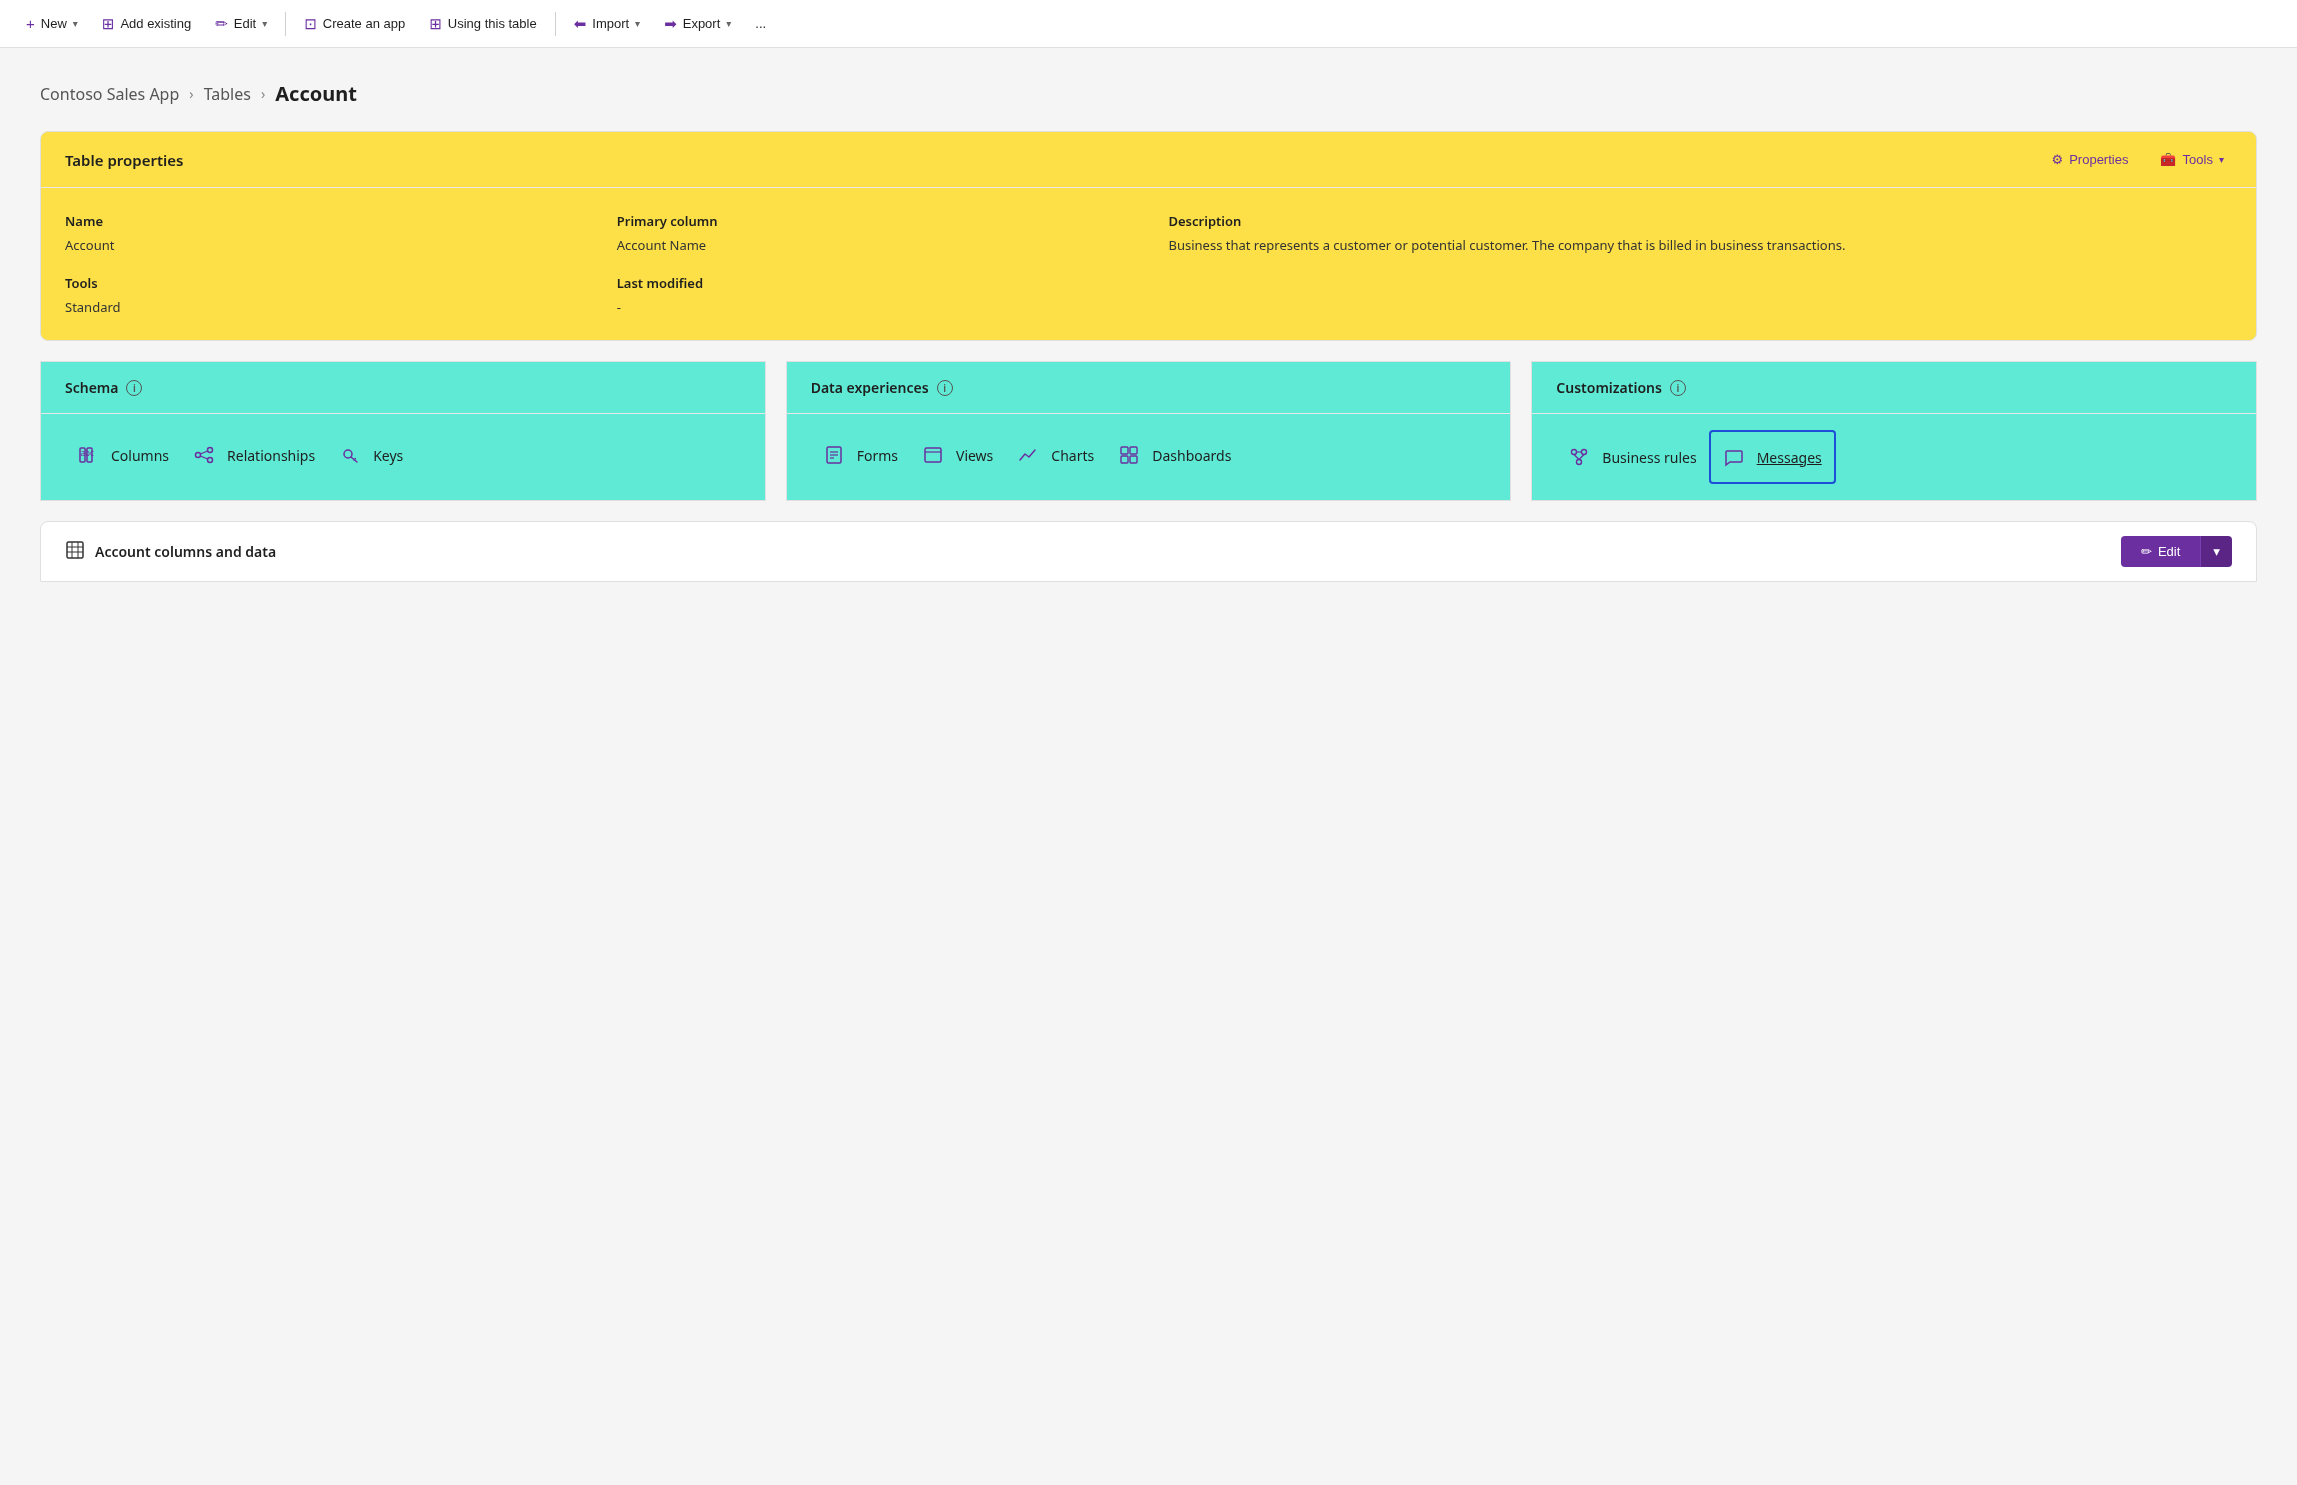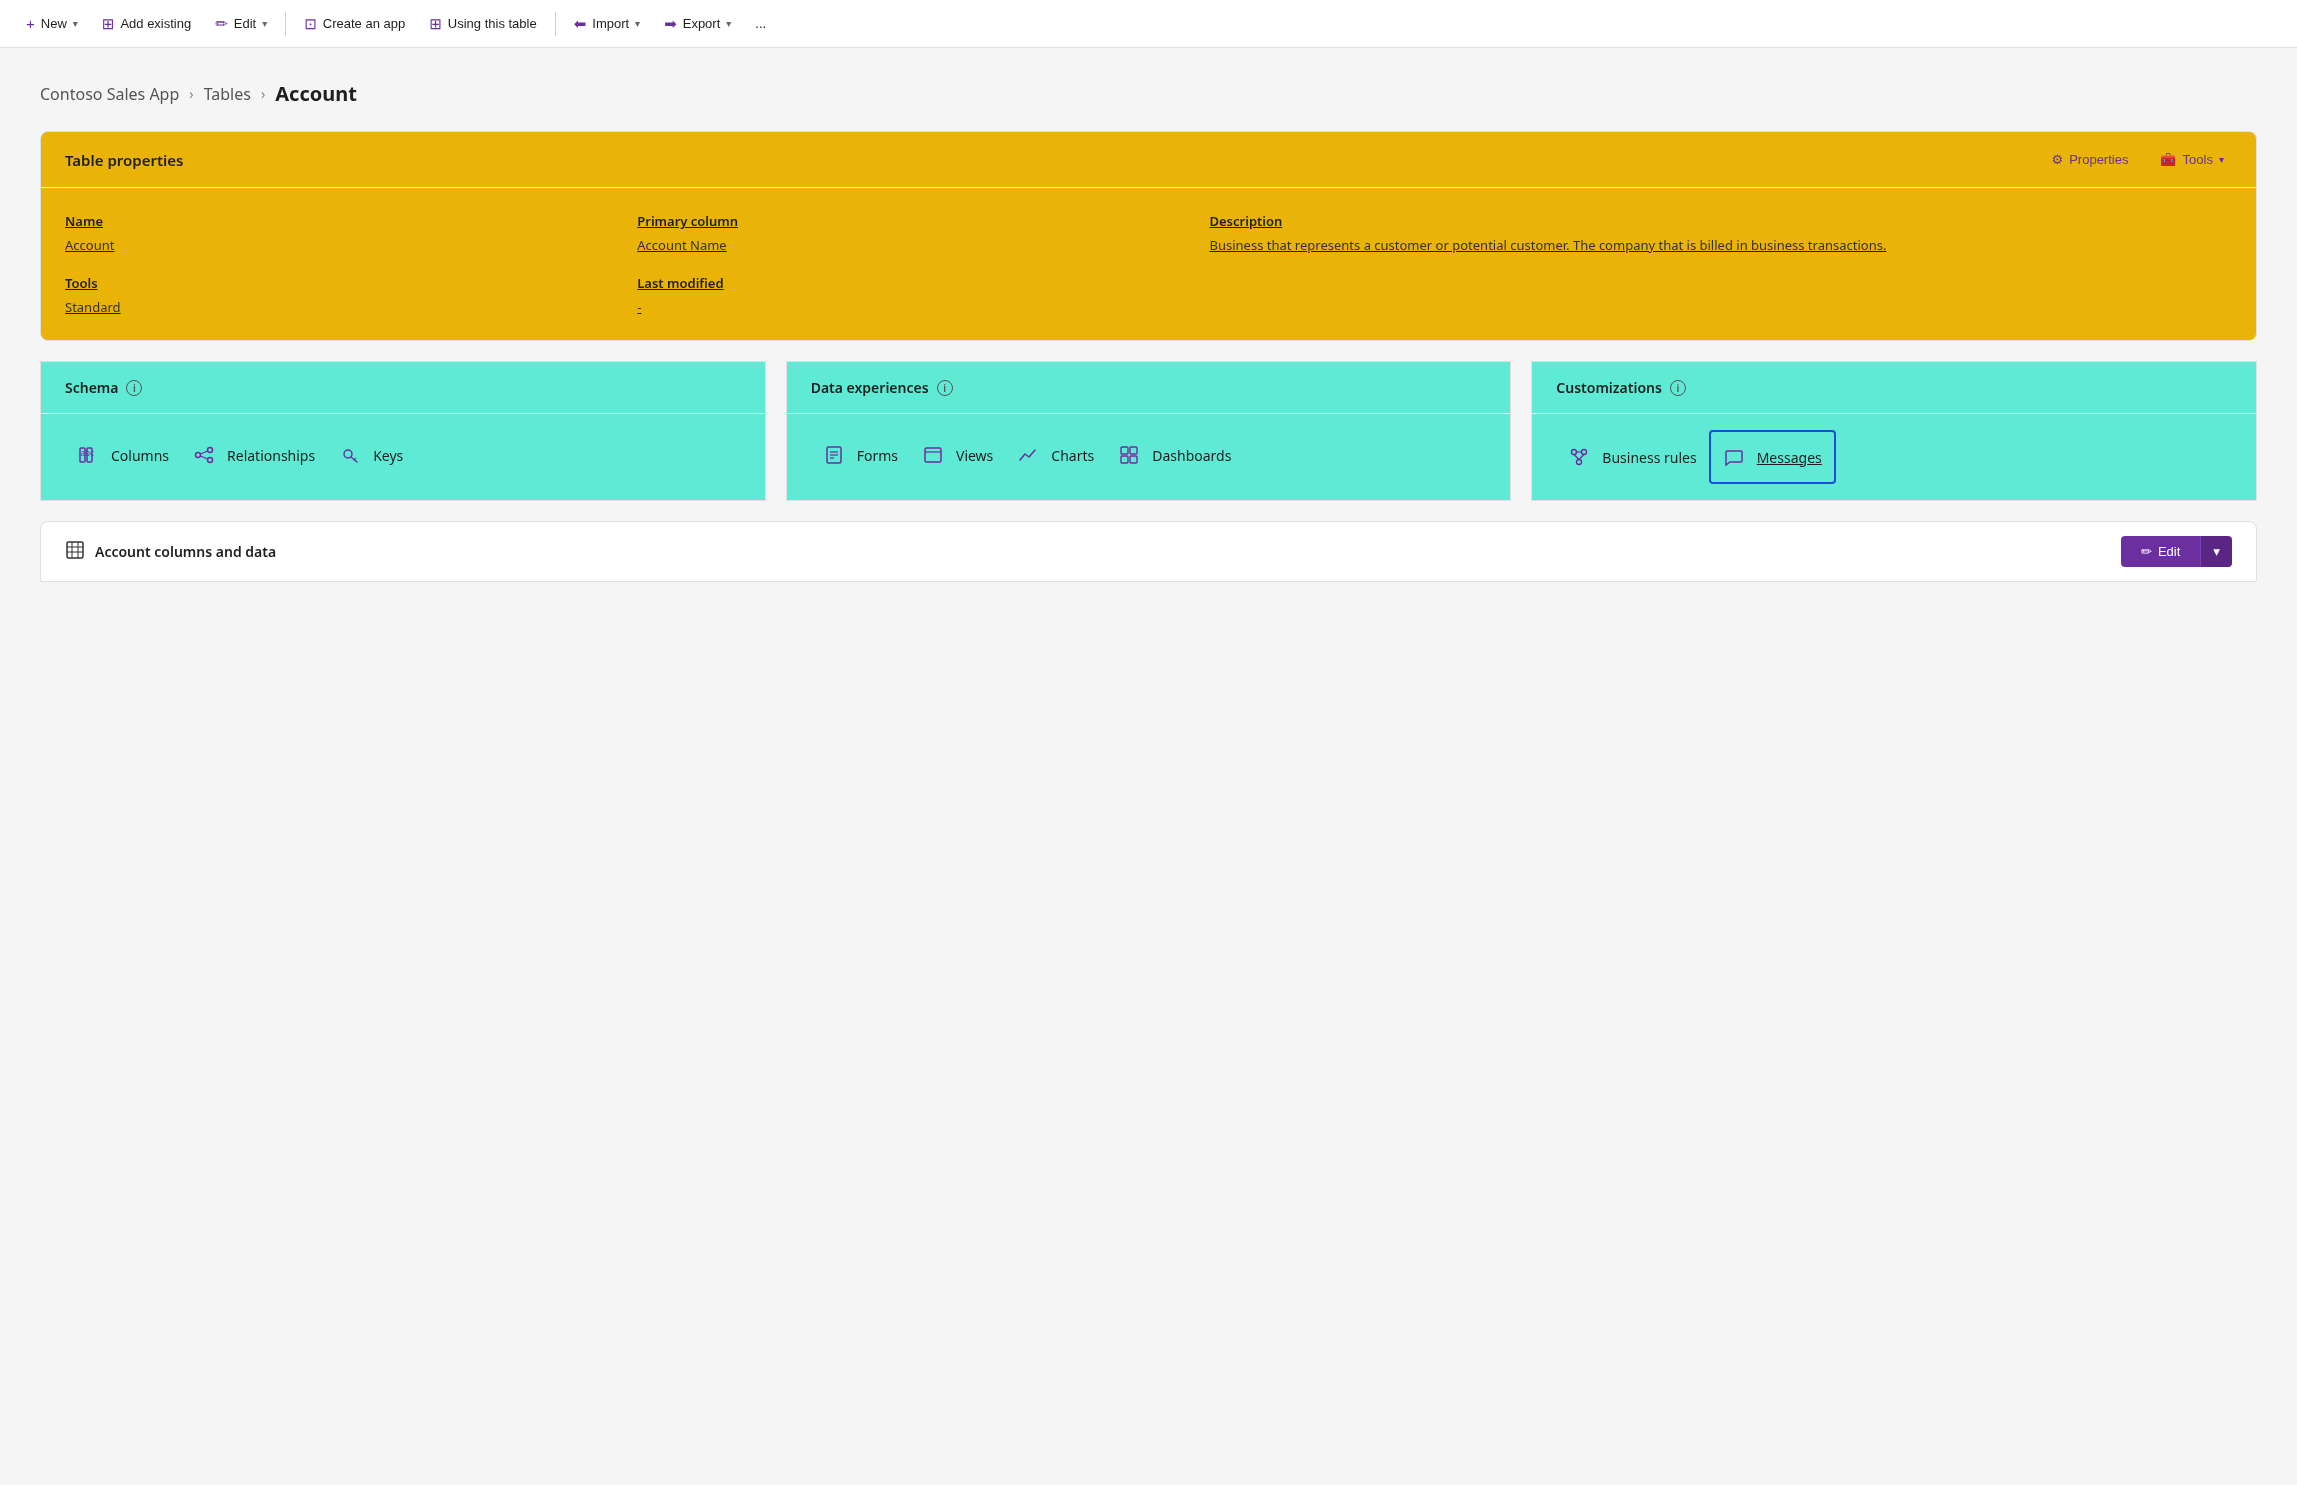--- a/index.html
+++ b/index.html
@@ -50,21 +50,21 @@
       margin-bottom: 24px;
       font-size: 16px;
       color: #555;
     }
     .breadcrumb .separator { color: #888; font-size: 14px; }
     .breadcrumb .current { font-weight: 700; color: #1f1f1f; font-size: 20px; }
     .breadcrumb .link { color: #555; cursor: pointer; }
 
     
     .card {
-      background: #eab308;
+      background: #fde047;
       border: 1px solid #e0e0e0;
       border-radius: 8px;
       margin-bottom: 20px;
       overflow: hidden;
     }
     .card-header {
       display: flex;
       align-items: center;
       justify-content: space-between;
       padding: 16px 24px;
@@ -88,22 +88,21 @@
       font-size: 13px;
       background: none;
       border: none;
       padding: 4px 8px;
       border-radius: 4px;
     }
     .card-body {
       padding: 24px;
       display: grid;
       grid-template-columns: 1fr 1fr 2fr;
-      gap: 20px 61px;
-      text-decoration: underline;
+      gap: 20px 20px;
     }
     .prop-label { font-weight: 600; font-size: 13px; margin-bottom: 6px; }
     .prop-value { font-size: 13px; color: #333; }
 
     
     .section-row {
       display: grid;
       grid-template-columns: 1fr 1fr 1fr;
       gap: 20px;
       margin-bottom: 20px;

